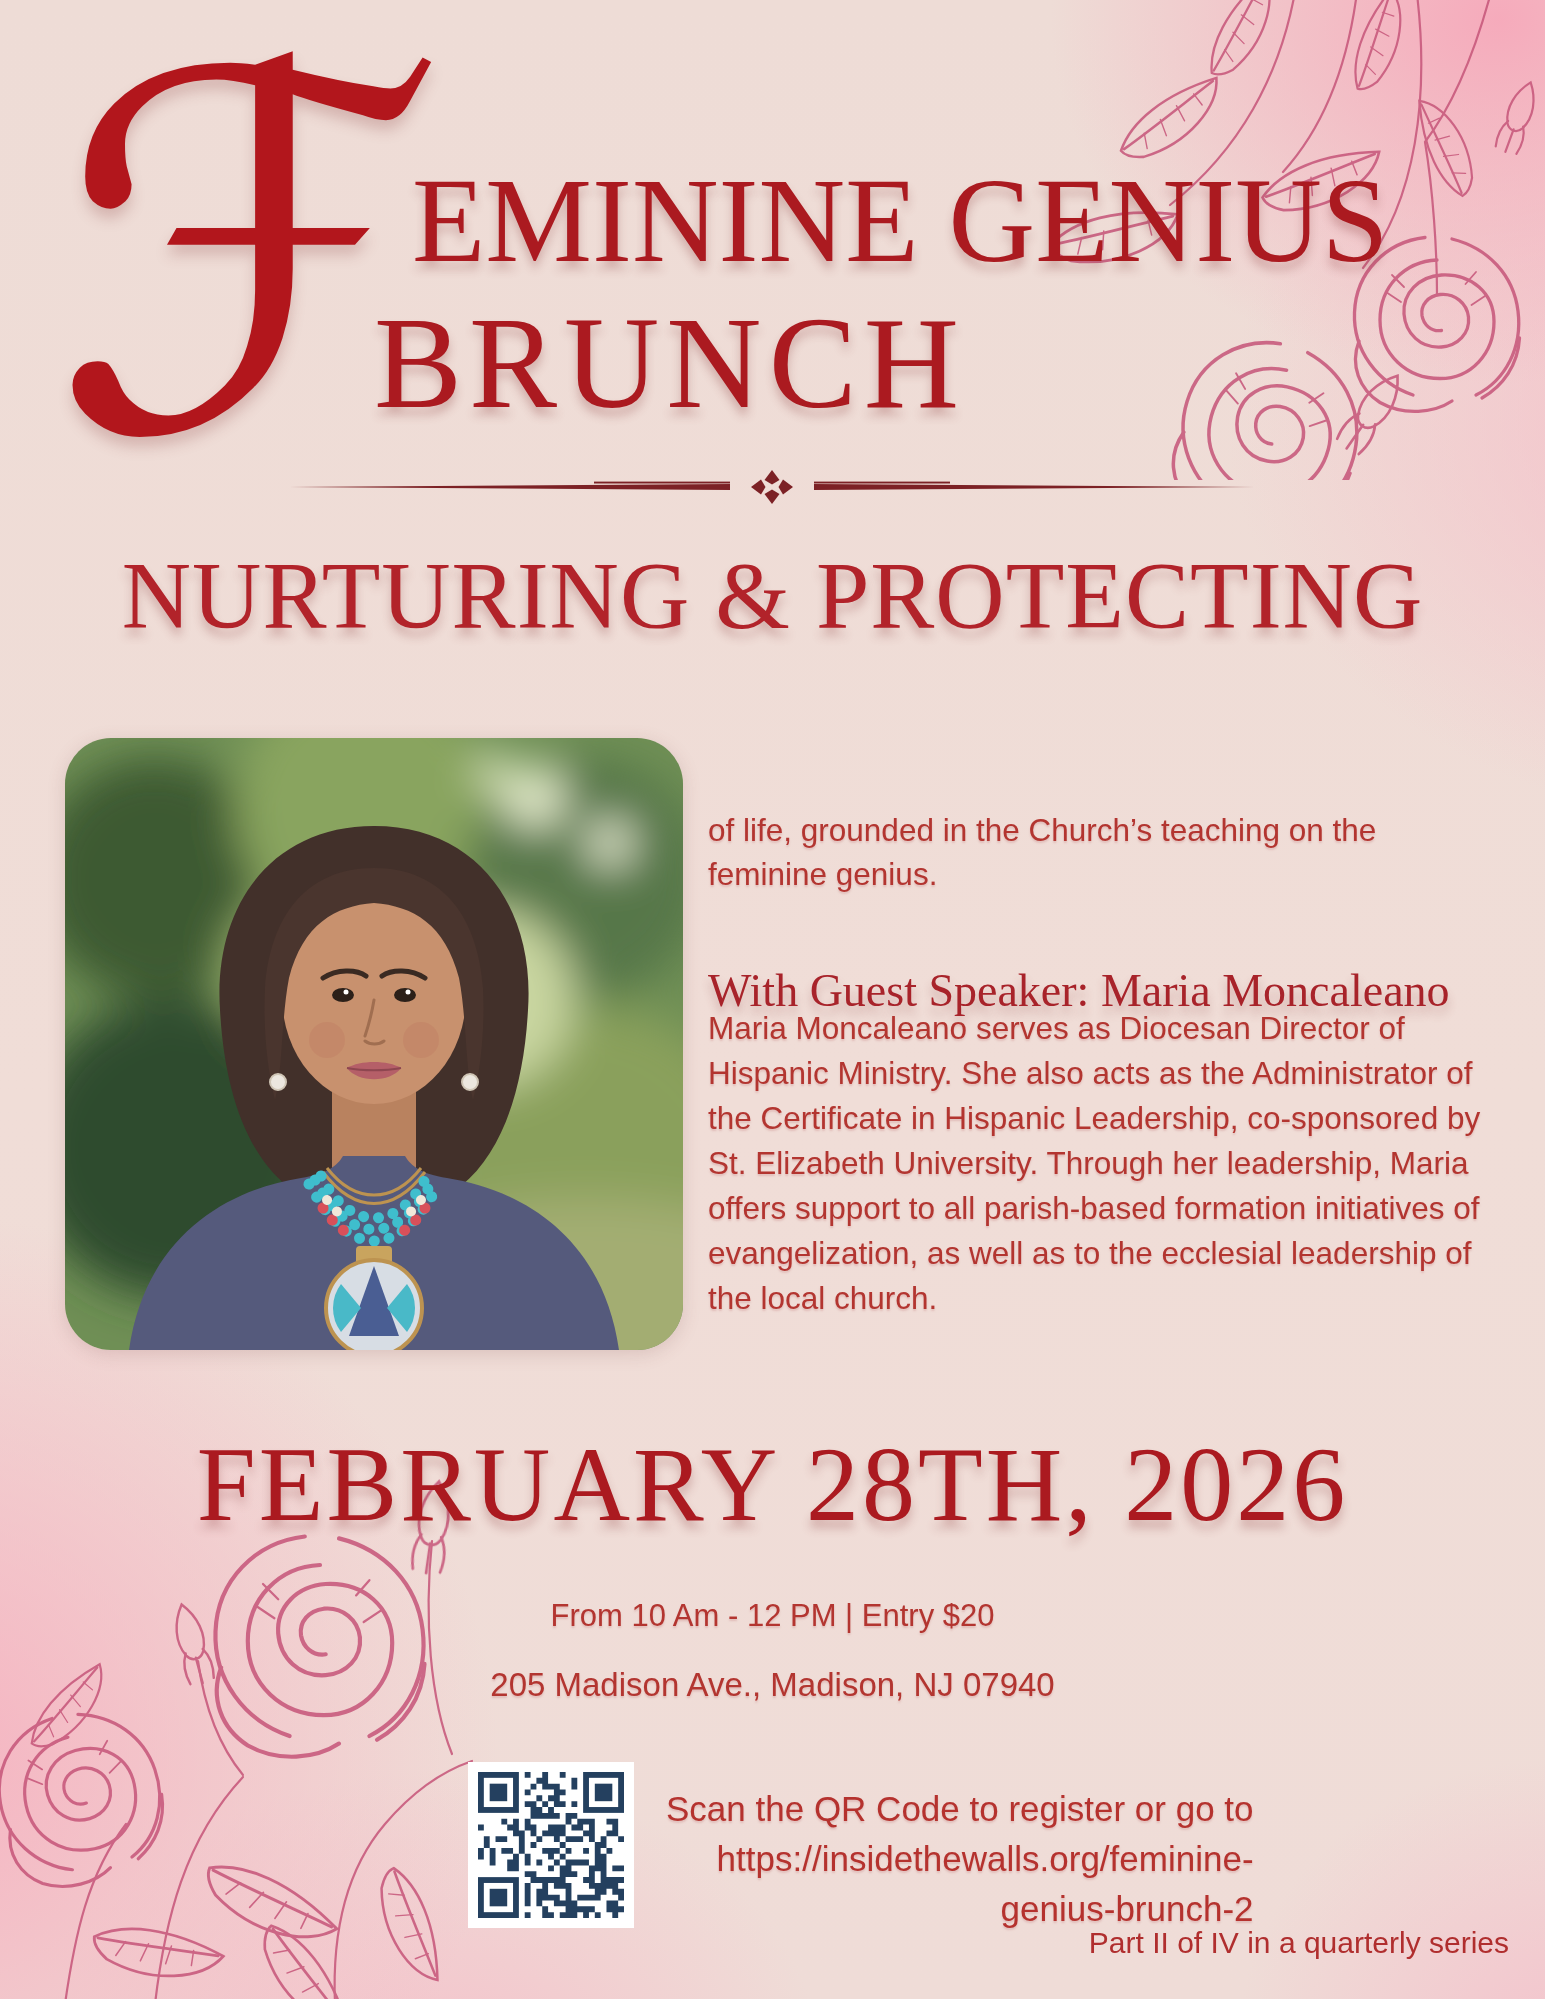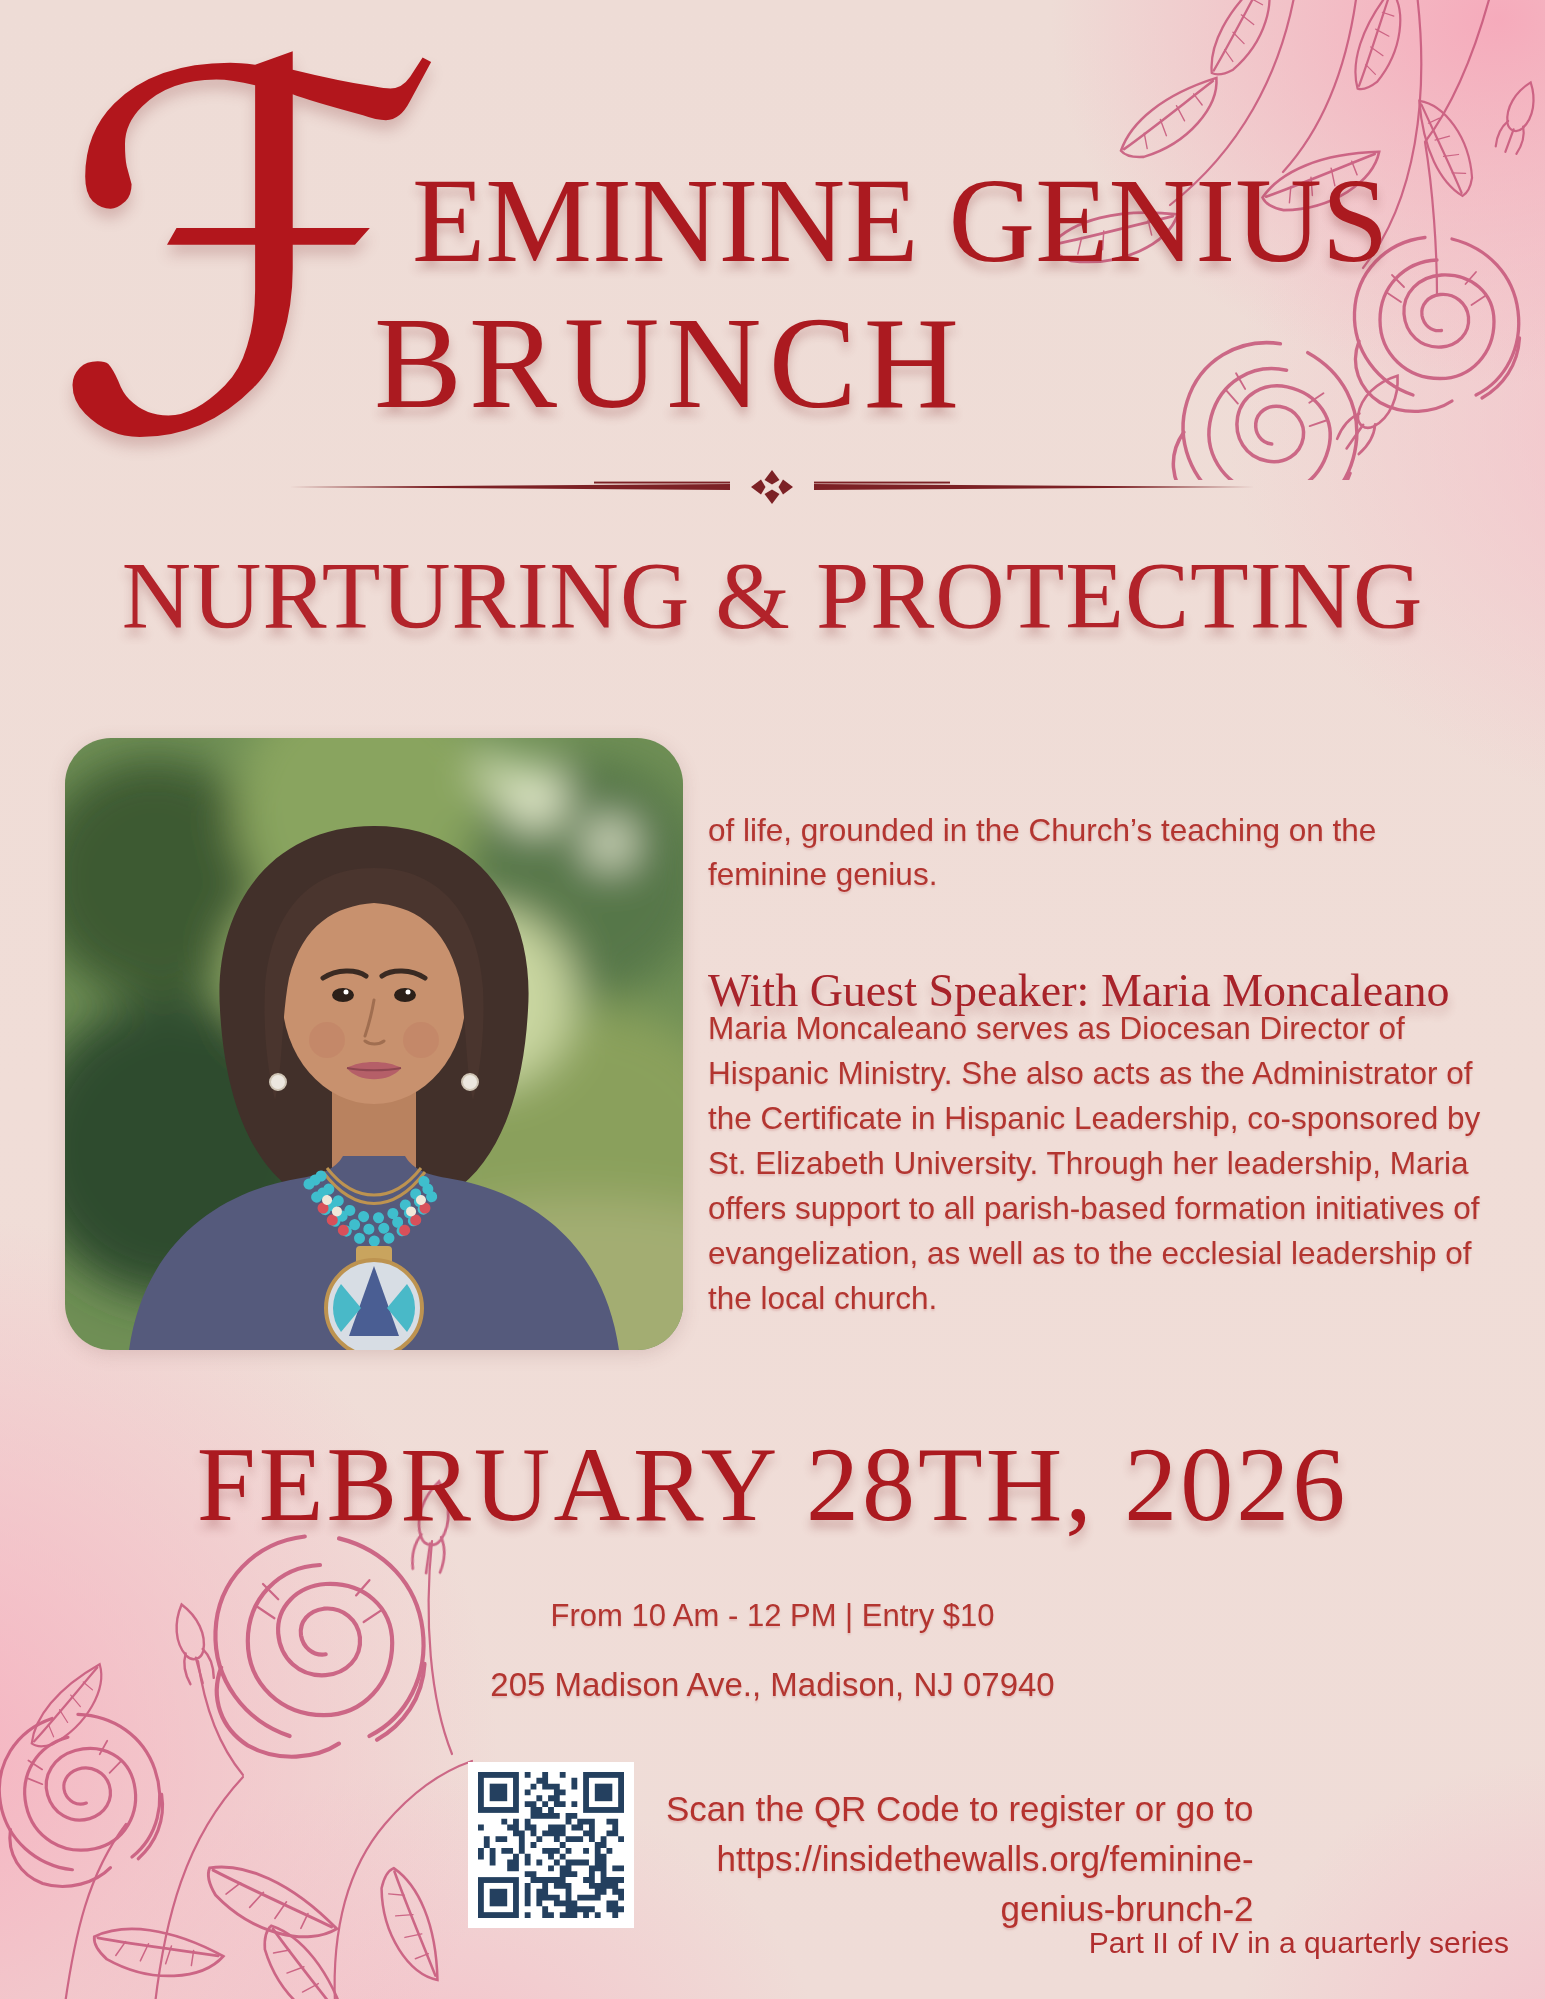--- a/index.html
+++ b/index.html
@@ -211,21 +211,21 @@
     <div>Maria Moncaleano serves as Diocesan Director of</div>
     <div>Hispanic Ministry. She also acts as the Administrator of</div>
     <div>the Certificate in Hispanic Leadership, co-sponsored by</div>
     <div>St. Elizabeth University. Through her leadership, Maria</div>
     <div>offers support to all parish-based formation initiatives of</div>
     <div>evangelization, as well as to the ecclesial leadership of</div>
     <div>the local church.</div>
   </div>
 
   <div class="abs center serif date red-serif">FEBRUARY 28TH, 2026</div>
-  <div class="abs center time red-sans">From 10 Am - 12 PM | Entry $10</div>
+  <div class="abs center time red-sans">From 10 Am - 12 PM | Entry $20</div>
   <div class="abs center addr red-sans">205 Madison Ave., Madison, NJ 07940</div>
 
   <div class="abs qr-box">
     <svg width="146" height="146" viewBox="0 0 150 150">
         <g id="qr-g">
           <path d="M48 0h6v6h-6zM66 0h6v6h-6zM84 0h6v6h-6zM60 6h6v6h-6zM66 6h6v6h-6zM96 6h6v6h-6zM54 12h6v6h-6zM66 12h6v6h-6zM72 12h6v6h-6zM78 12h6v6h-6zM96 12h6v6h-6zM48 18h6v6h-6zM78 18h6v6h-6zM84 18h6v6h-6zM60 24h6v6h-6zM72 24h6v6h-6zM78 24h6v6h-6zM48 30h6v6h-6zM54 30h6v6h-6zM66 30h6v6h-6zM78 30h6v6h-6zM84 30h6v6h-6zM96 30h6v6h-6zM54 36h6v6h-6zM60 36h6v6h-6zM72 36h6v6h-6zM54 42h6v6h-6zM60 42h6v6h-6zM66 42h6v6h-6zM72 42h6v6h-6zM78 42h6v6h-6zM90 42h6v6h-6zM96 42h6v6h-6zM24 48h6v6h-6zM36 48h6v6h-6zM48 48h6v6h-6zM90 48h6v6h-6zM102 48h6v6h-6zM108 48h6v6h-6zM114 48h6v6h-6zM132 48h6v6h-6zM138 48h6v6h-6zM0 54h6v6h-6zM30 54h6v6h-6zM36 54h6v6h-6zM48 54h6v6h-6zM54 54h6v6h-6zM72 54h6v6h-6zM78 54h6v6h-6zM84 54h6v6h-6zM96 54h6v6h-6zM102 54h6v6h-6zM114 54h6v6h-6zM138 54h6v6h-6zM36 60h6v6h-6zM42 60h6v6h-6zM54 60h6v6h-6zM66 60h6v6h-6zM72 60h6v6h-6zM78 60h6v6h-6zM84 60h6v6h-6zM108 60h6v6h-6zM114 60h6v6h-6zM132 60h6v6h-6zM138 60h6v6h-6zM6 66h6v6h-6zM18 66h6v6h-6zM24 66h6v6h-6zM42 66h6v6h-6zM60 66h6v6h-6zM78 66h6v6h-6zM90 66h6v6h-6zM96 66h6v6h-6zM102 66h6v6h-6zM114 66h6v6h-6zM126 66h6v6h-6zM144 66h6v6h-6zM6 72h6v6h-6zM42 72h6v6h-6zM54 72h6v6h-6zM84 72h6v6h-6zM120 72h6v6h-6zM126 72h6v6h-6zM0 78h6v6h-6zM12 78h6v6h-6zM24 78h6v6h-6zM30 78h6v6h-6zM42 78h6v6h-6zM66 78h6v6h-6zM72 78h6v6h-6zM78 78h6v6h-6zM90 78h6v6h-6zM108 78h6v6h-6zM120 78h6v6h-6zM132 78h6v6h-6zM0 84h6v6h-6zM12 84h6v6h-6zM36 84h6v6h-6zM48 84h6v6h-6zM72 84h6v6h-6zM84 84h6v6h-6zM120 84h6v6h-6zM126 84h6v6h-6zM12 90h6v6h-6zM30 90h6v6h-6zM36 90h6v6h-6zM48 90h6v6h-6zM60 90h6v6h-6zM78 90h6v6h-6zM90 90h6v6h-6zM96 90h6v6h-6zM102 90h6v6h-6zM108 90h6v6h-6zM120 90h6v6h-6zM126 90h6v6h-6zM30 96h6v6h-6zM36 96h6v6h-6zM72 96h6v6h-6zM84 96h6v6h-6zM90 96h6v6h-6zM114 96h6v6h-6zM120 96h6v6h-6zM126 96h6v6h-6zM138 96h6v6h-6zM144 96h6v6h-6zM48 102h6v6h-6zM54 102h6v6h-6zM84 102h6v6h-6zM90 102h6v6h-6zM96 102h6v6h-6zM114 102h6v6h-6zM126 102h6v6h-6zM54 108h6v6h-6zM60 108h6v6h-6zM66 108h6v6h-6zM72 108h6v6h-6zM78 108h6v6h-6zM84 108h6v6h-6zM108 108h6v6h-6zM114 108h6v6h-6zM126 108h6v6h-6zM132 108h6v6h-6zM138 108h6v6h-6zM144 108h6v6h-6zM48 114h6v6h-6zM66 114h6v6h-6zM78 114h6v6h-6zM84 114h6v6h-6zM90 114h6v6h-6zM114 114h6v6h-6zM120 114h6v6h-6zM126 114h6v6h-6zM132 114h6v6h-6zM138 114h6v6h-6zM48 120h6v6h-6zM60 120h6v6h-6zM66 120h6v6h-6zM90 120h6v6h-6zM120 120h6v6h-6zM126 120h6v6h-6zM138 120h6v6h-6zM144 120h6v6h-6zM48 126h6v6h-6zM60 126h6v6h-6zM66 126h6v6h-6zM72 126h6v6h-6zM78 126h6v6h-6zM90 126h6v6h-6zM102 126h6v6h-6zM108 126h6v6h-6zM114 126h6v6h-6zM120 126h6v6h-6zM144 126h6v6h-6zM48 132h6v6h-6zM60 132h6v6h-6zM78 132h6v6h-6zM84 132h6v6h-6zM90 132h6v6h-6zM96 132h6v6h-6zM132 132h6v6h-6zM138 132h6v6h-6zM66 138h6v6h-6zM90 138h6v6h-6zM96 138h6v6h-6zM102 138h6v6h-6zM108 138h6v6h-6zM114 138h6v6h-6zM132 138h6v6h-6zM138 138h6v6h-6zM144 138h6v6h-6zM48 144h6v6h-6zM66 144h6v6h-6zM72 144h6v6h-6zM84 144h6v6h-6zM90 144h6v6h-6zM96 144h6v6h-6zM108 144h6v6h-6zM120 144h6v6h-6zM138 144h6v6h-6z" fill="#24405F"></path>
           <rect x="0" y="0" width="42" height="42" fill="#24405F"></rect>
           <rect x="6" y="6" width="30" height="30" fill="#ffffff"></rect>
           <rect x="12" y="12" width="18" height="18" fill="#24405F"></rect>
           <rect x="108" y="0" width="42" height="42" fill="#24405F"></rect>

